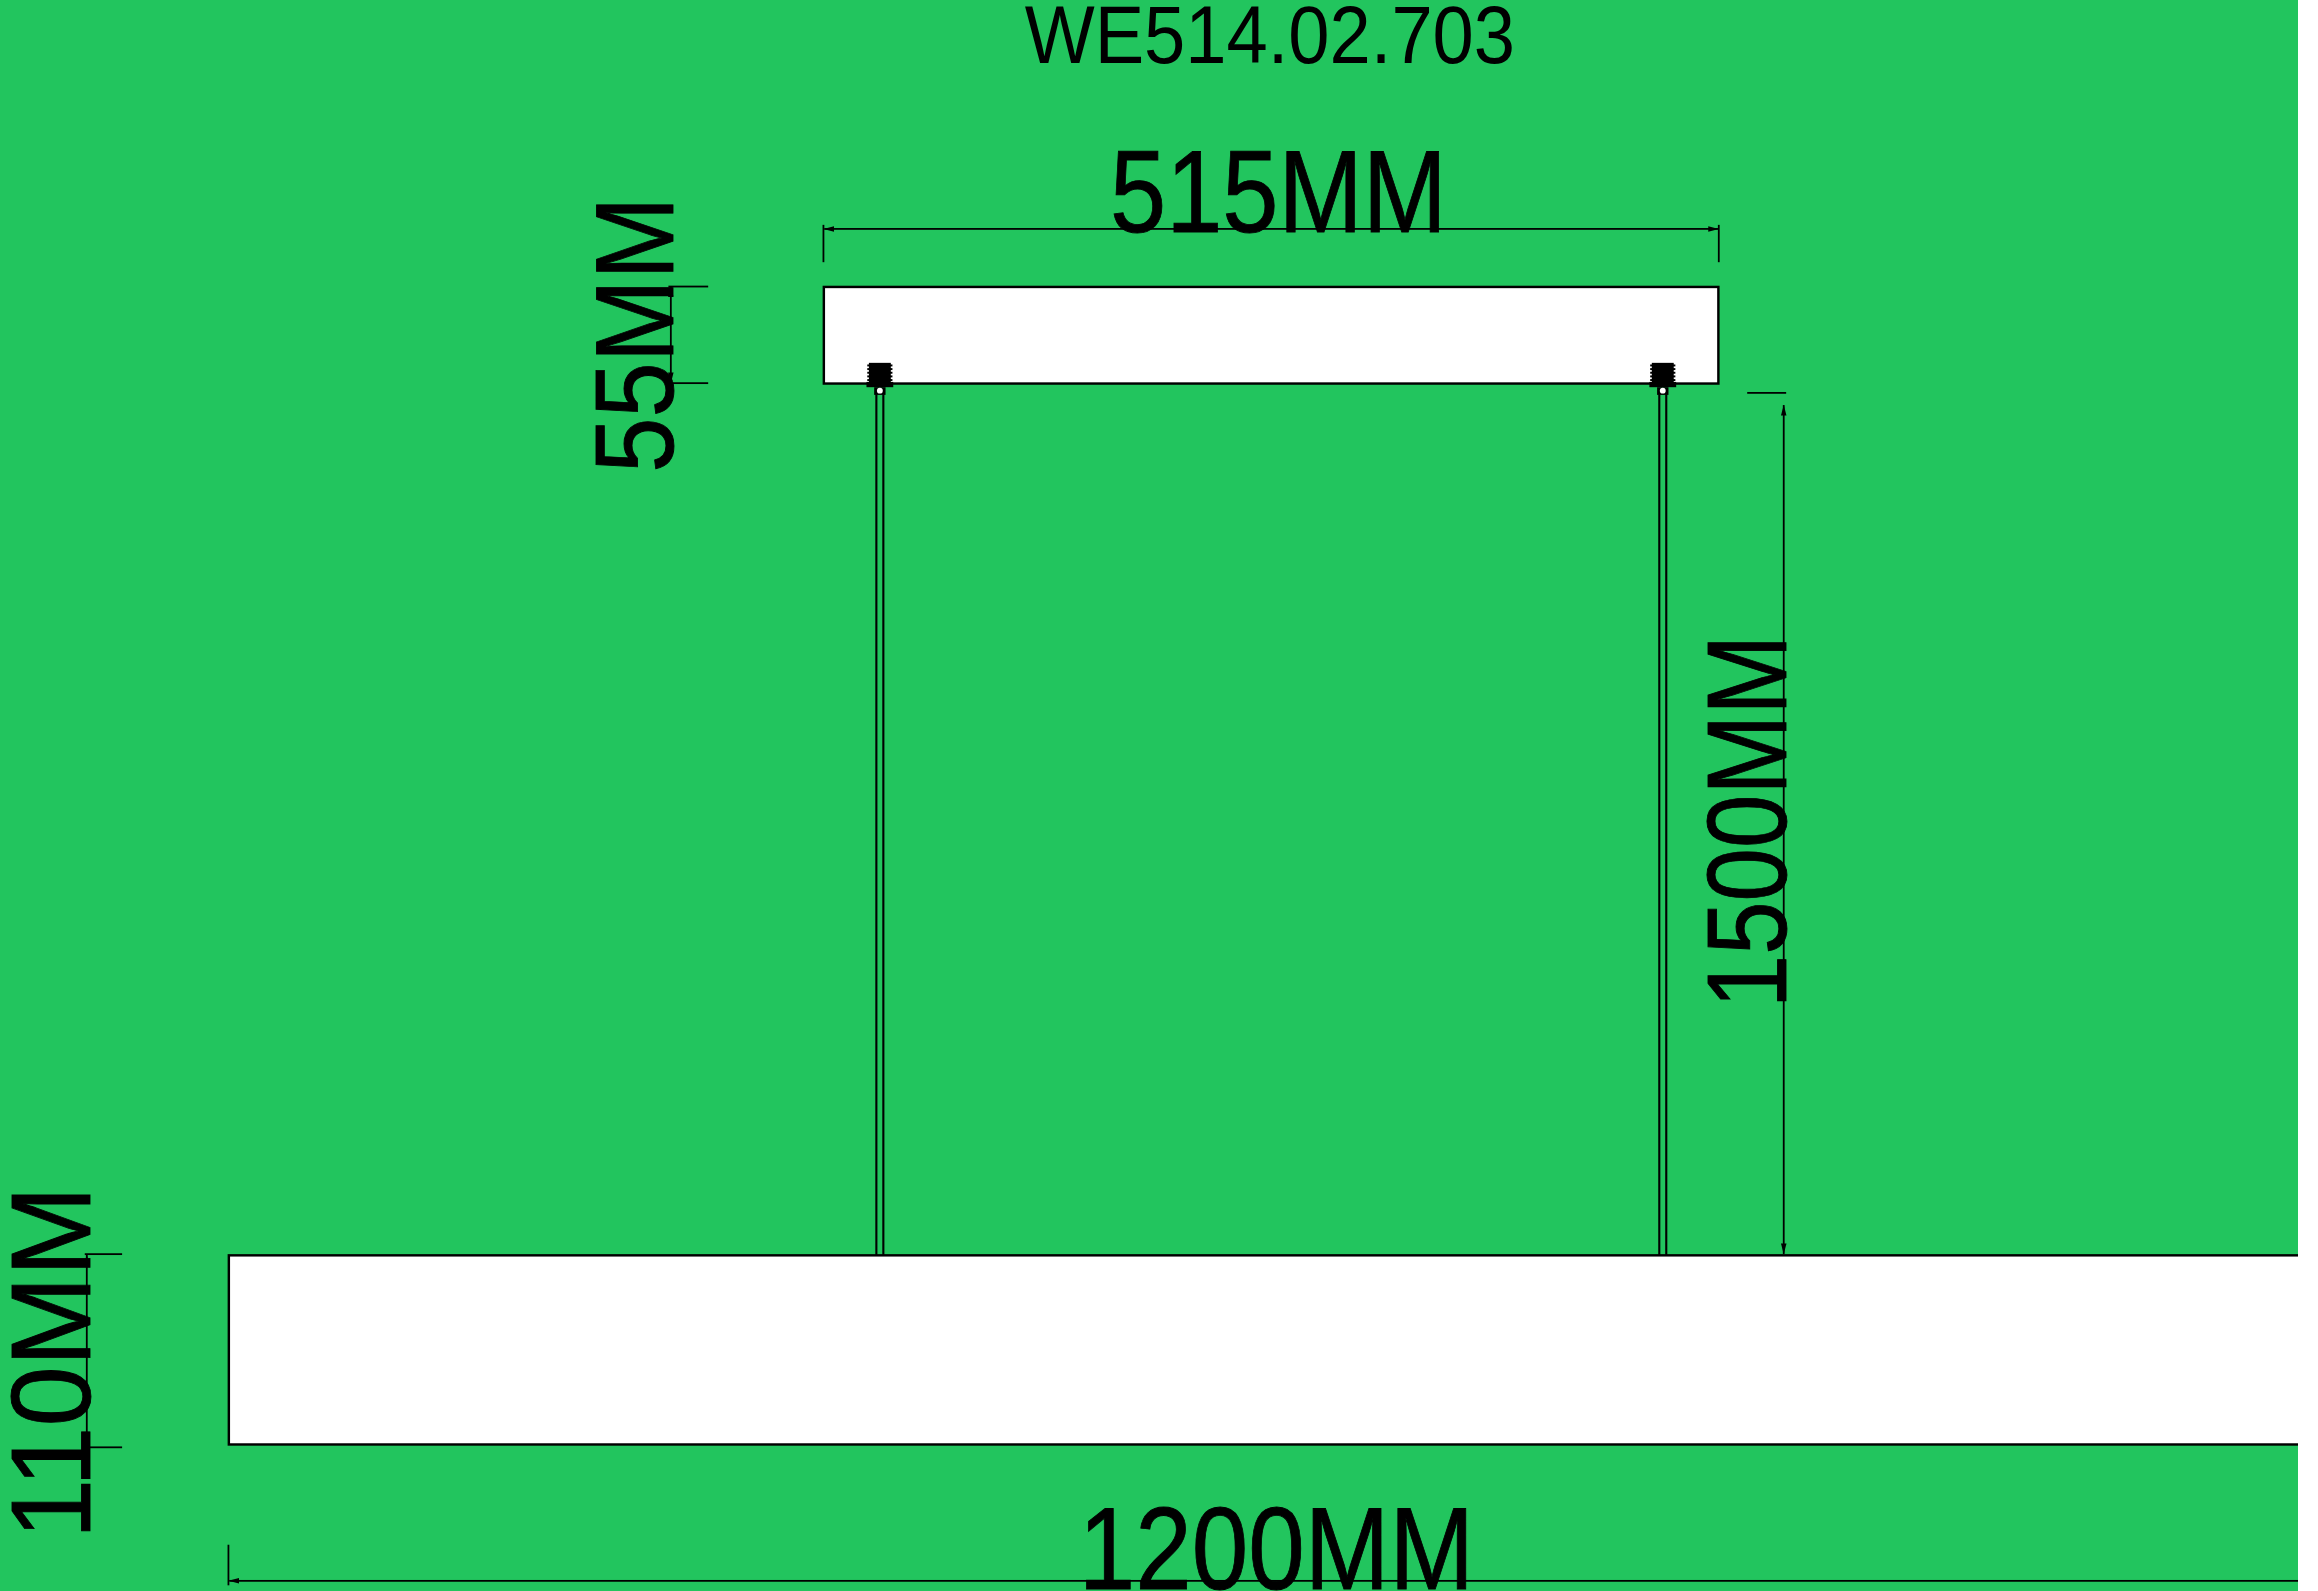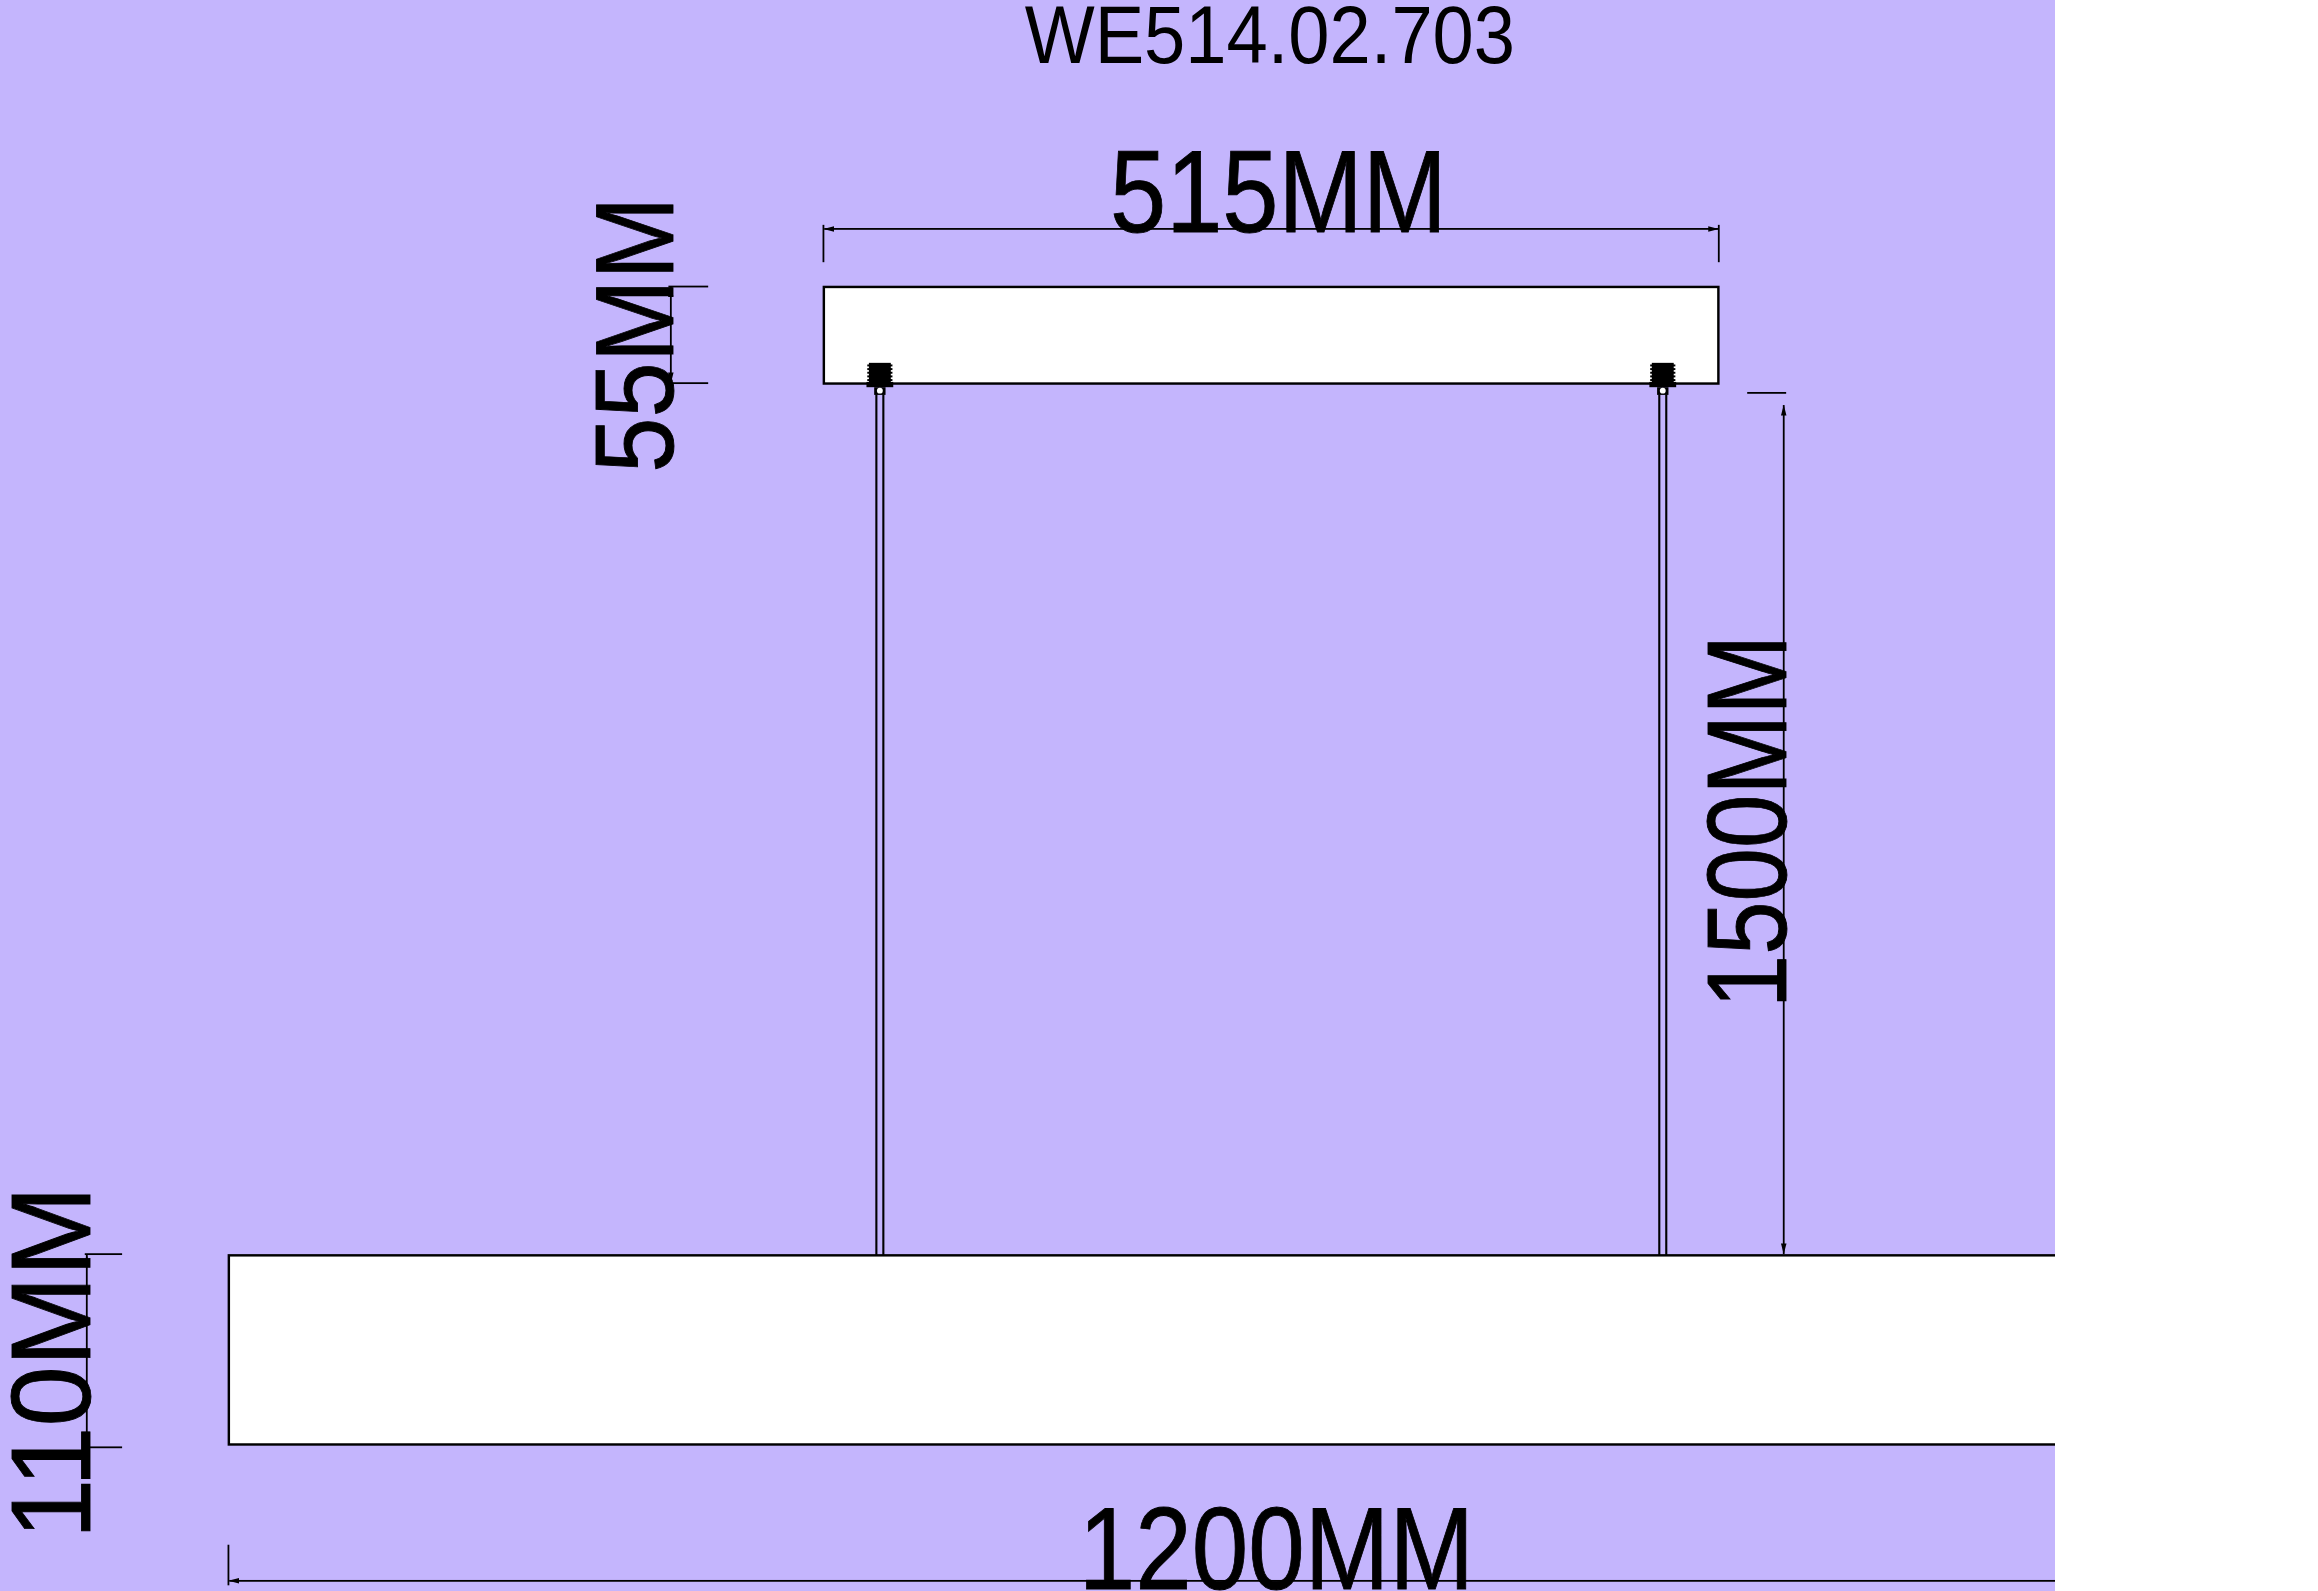--- a/index.html
+++ b/index.html
@@ -1,16 +1,16 @@
 <!DOCTYPE html>
 <html style="font-size:13px"><head>
 <meta charset="utf-8">
 <style>
   html,body{margin:0;padding:0;background:#fff;}
-  #page{width:2055px;height:1591px;position:relative;overflow:hidden;background:#c4b5fd;}
+  #page{width:2298px;height:1591px;position:relative;overflow:hidden;background:#22c55e;}
   svg{position:absolute;left:0;top:0;}
   text{font-family:"Liberation Sans",sans-serif;fill:#000;}
 </style>
 </head>
 <body>
 <div id="page">
 <svg width="2319" height="1591" viewBox="0 0 2856 1960">
 
   <text x="1564" y="78" font-size="101" text-anchor="middle" textLength="604" lengthAdjust="spacingAndGlyphs">WE514.02.703</text>
 

